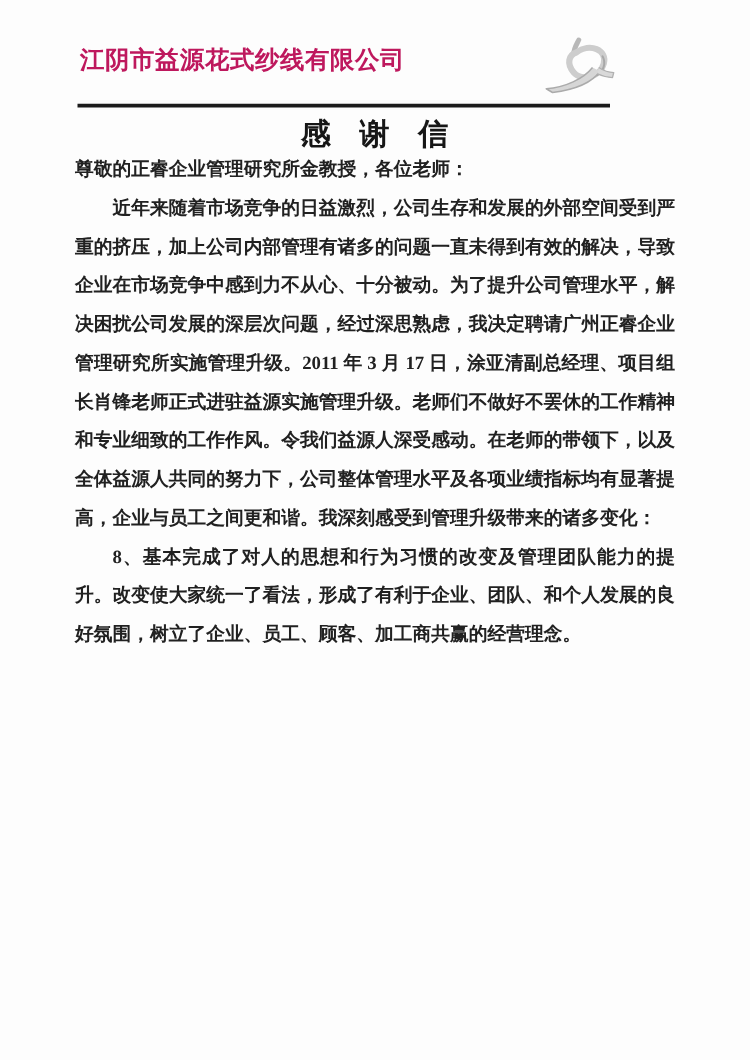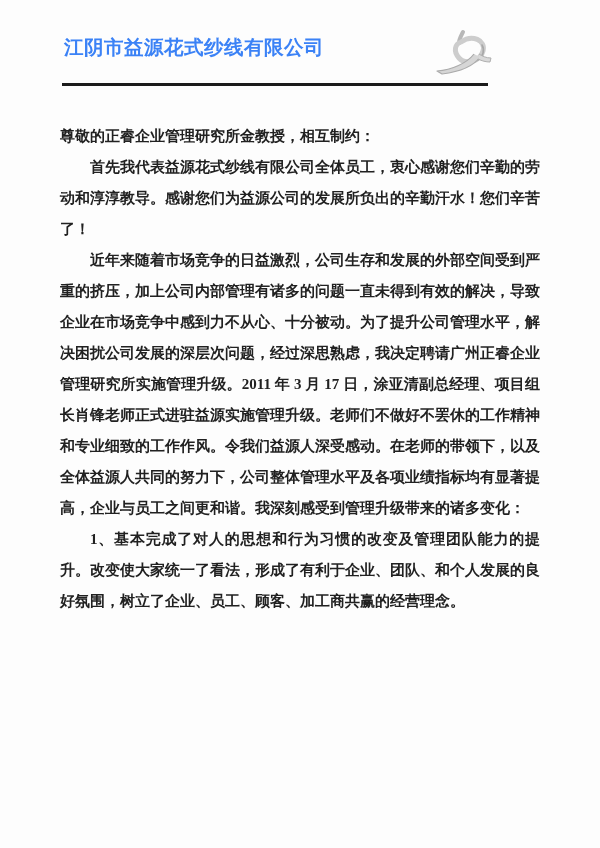--- a/index.html
+++ b/index.html
@@ -17,21 +17,21 @@
     overflow: hidden;
     background: #fdfdfd;
   }
   .company-name {
     position: absolute;
     left: 64px;
     top: 34px;
     font-size: 19.5px;
     font-weight: bold;
     letter-spacing: 0.5px;
-    color: #3b82f6;
+    color: #be185d;
     white-space: nowrap;
   }
   .header-rule {
     position: absolute;
     left: 62px;
     top: 83px;
     width: 426px;
     height: 2.5px;
     background: #1b1b1b;
   }
@@ -88,21 +88,21 @@
     <path d="M 27,13 C 38,5 52,11 49,22 C 46,33 31,36 25,29 C 19,22 21,15 27,13 Z" fill="none" stroke="#cdcdcd" stroke-width="5" stroke-linejoin="round"></path>
     <path d="M 48,16 C 51,21 49,28 44,31" fill="none" stroke="#a8a8a8" stroke-width="1.6" stroke-linecap="round"></path>
 
     <path d="M 46,28 C 39,38 24,43 8,45 L 3,42 C 18,41 33,34 40,25" fill="#d6d6d6" stroke="#ababab" stroke-width="1.2" stroke-linejoin="round"></path>
 
     <path d="M 44,30 C 48,32 52,33 56,33 L 57,29 C 52,29 48,27 45,25" fill="#d9d9d9" stroke="#b0b0b0" stroke-width="1" stroke-linejoin="round"></path>
   </svg>
 
   <div class="header-rule"></div>
 
+  <div class="letter-title">感 谢 信</div>
 
   <div class="letter-body">
-    <p class="salutation">尊敬的正睿企业管理研究所金教授，相互制约：</p>
-    <p>首先我代表益源花式纱线有限公司全体员工，衷心感谢您们辛勤的劳动和淳淳教导。感谢您们为益源公司的发展所负出的辛勤汗水！您们辛苦了！</p>
+    <p class="salutation">尊敬的正睿企业管理研究所金教授，各位老师：</p>
     <p>近年来随着市场竞争的日益激烈，公司生存和发展的外部空间受到严重的挤压，加上公司内部管理有诸多的问题一直未得到有效的解决，导致企业在市场竞争中感到力不从心、十分被动。为了提升公司管理水平，解决困扰公司发展的深层次问题，经过深思熟虑，我决定聘请广州正睿企业管理研究所实施管理升级。2011 年 3 月 17 日，涂亚清副总经理、项目组长肖锋老师正式进驻益源实施管理升级。老师们不做好不罢休的工作精神和专业细致的工作作风。令我们益源人深受感动。在老师的带领下，以及全体益源人共同的努力下，公司整体管理水平及各项业绩指标均有显著提高，企业与员工之间更和谐。我深刻感受到管理升级带来的诸多变化：</p>
-    <p>1、基本完成了对人的思想和行为习惯的改变及管理团队能力的提升。改变使大家统一了看法，形成了有利于企业、团队、和个人发展的良好氛围，树立了企业、员工、顾客、加工商共赢的经营理念。</p>
+    <p>8、基本完成了对人的思想和行为习惯的改变及管理团队能力的提升。改变使大家统一了看法，形成了有利于企业、团队、和个人发展的良好氛围，树立了企业、员工、顾客、加工商共赢的经营理念。</p>
   </div>
 
 </div>
 
 </body></html>

